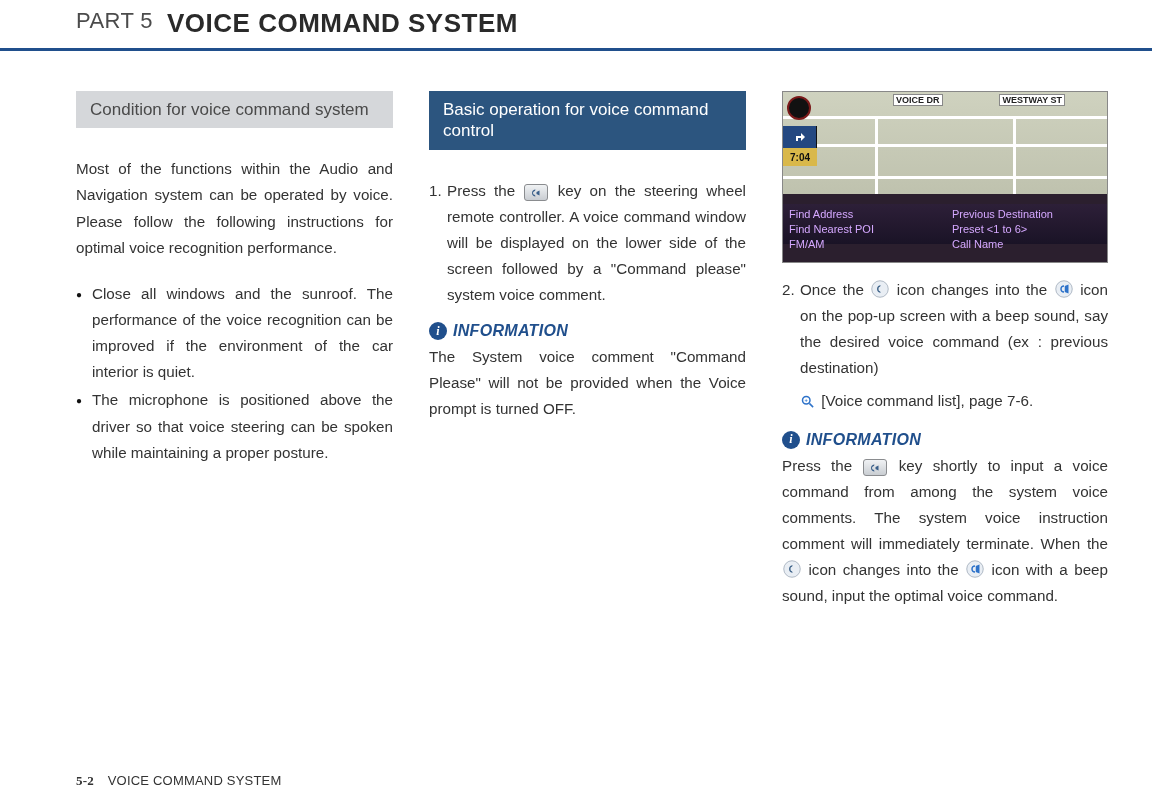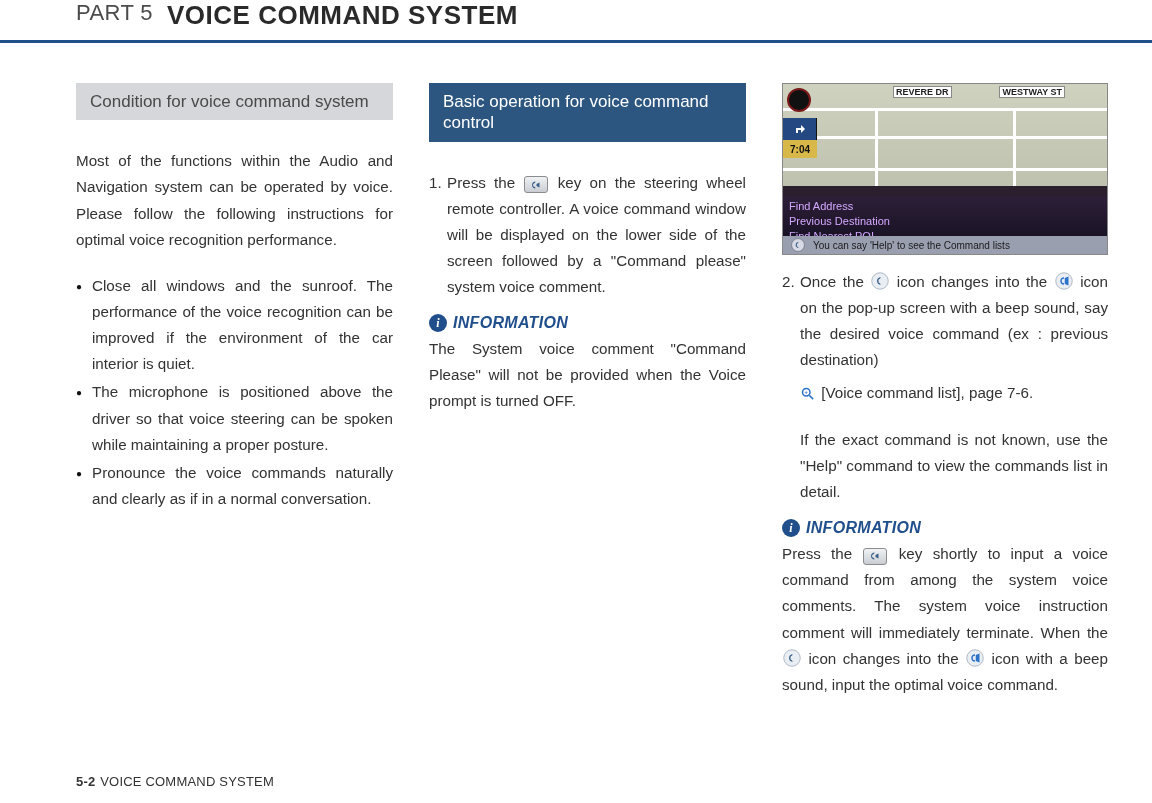--- a/index.html
+++ b/index.html
@@ -10,20 +10,21 @@
     background: #fff;
     color: #222;
     position: relative;
     overflow: hidden;
   }
   .header {
     padding: 0 0 0 76px;
     height: 38px;
     display: flex;
     align-items: flex-start;
+    margin-top: 8px;
   }
   .part-label { font-size: 22px; font-weight: 500; color: #4b4b4b; margin-right: 14px; letter-spacing: 0.4px; position: relative; top:0px;}
   .title { font-size: 26px; font-weight: 700; color: #2a2a2a; letter-spacing: 0.5px; }
   .rule {
     height: 3px;
     background: #204f8c;
     margin: 2px 0 0 0;
     width: 100%;
   }
   .page {
@@ -70,21 +71,21 @@
     background: linear-gradient(#f0f2f4,#c9cdd2);
     border: 1px solid #8a8c8f; border-radius: 3px;
     vertical-align: -3px; margin: 0 1px;
   }
   .inline-key svg { width: 14px; height: 12px; }
   .inline-circle {
     display:inline-flex; align-items:center; justify-content:center;
     width:18px;height:18px;vertical-align:-3px;margin:0 1px;
   }
   .footer { position: absolute; left: 76px; bottom: 14px; font-size: 13px; color: #333; letter-spacing: 0.2px; }
-  .footer b { font-weight: 700; margin-right: 1px; }
+  .footer b { font-weight: 700; margin-right: 10px; font-family: Liberation Serif, serif; }
 
   
   .shot {
     width: 326px; height: 172px; background:#2b1f2e;
     border:1px solid #888; position: relative; overflow:hidden;
     margin-bottom: 14px;
   }
   .shot-map {
     position:absolute; inset:0 0 68px 0;
     background: linear-gradient(#cfd2bf,#bfc2ae);
@@ -97,21 +98,21 @@
   .road.rv2 { top:24px; bottom:0; left:230px; width:3px; }
   .street-label { position:absolute; font-size:9px; font-weight:700; color:#222; background:#fff; padding:0 2px; border:1px solid #888; }
   .sl1 { top:2px; left:110px; }
   .sl2 { top:2px; right:42px; }
   .compass { position:absolute; top:4px; left:4px; width:24px;height:24px;border-radius:50%; background:#111; border:2px solid #7a1a1a; }
   .dir-badge { position:absolute; top:34px; left:0px; width:34px; height:22px; background:#244881; color:#fff; font-size:9px; font-weight:700; display:flex; align-items:center; justify-content:center; border-right:1px solid #111;}
   .time-badge { position:absolute; top:56px; left:0; width:34px; height:18px; background:#d9b84a; color:#111; font-size:10px; font-weight:700; display:flex;align-items:center;justify-content:center;}
   .shot-menu {
     position:absolute; left:0; right:0; bottom:18px; height:40px;
     background: linear-gradient(#2d1f38,#1a1326);
-    display:grid; grid-template-columns:1fr;
+    display:grid; grid-template-columns:1fr 1fr;
     padding:3px 6px; gap:0 14px;
   }
   .shot-menu div { color:#d5a8ff; font-size:11px; line-height:1.35; white-space:nowrap; }
   .shot-hint {
     position:absolute; left:0; right:0; bottom:0; height:18px;
     background:#9a9fb0; display:flex; align-items:center;
     color:#1b1b1b; font-size:10px; padding-left:30px;
   }
   .shot-hint-icon {
     position:absolute; left:4px; top:0; bottom:0; width:22px;
@@ -130,21 +131,20 @@
 <div class="rule"></div>
 
 <div class="page">
 
   <div class="col">
     <div class="sub-band">Condition for voice command system</div>
     <p class="body-para">Most of the functions within the Audio and Navigation system can be operated by voice. Please follow the following instructions for optimal voice recognition performance.</p>
     <ul class="bullets">
       <li>Close all windows and the sunroof. The performance of the voice recognition can be improved if the environment of the car interior is quiet.</li>
       <li>The microphone is positioned above the driver so that voice steering can be spoken while maintaining a proper posture.</li>
-      <li>Pronounce the voice commands naturally and clearly as if in a normal conversation.</li>
     </ul>
   </div>
 
   <div class="col">
     <div class="sub-band dark">Basic operation for voice command control</div>
     <ol class="steps">
       <li>
         <span class="num">1.</span>
         <span>Press the </span>
         <span class="inline-key">
@@ -163,46 +163,37 @@
   </div>
 
   <div class="col3">
     <div class="shot">
       <div class="shot-map">
         <div class="road r1"></div>
           <div class="road r2"></div>
           <div class="road r3"></div>
         <div class="road rv1"></div>
           <div class="road rv2"></div>
-        <div class="street-label sl1">REVERE DR</div>
+        <div class="street-label sl1">VOICE DR</div>
         <div class="street-label sl2">WESTWAY ST</div>
         <div class="compass"></div>
         <div class="dir-badge">
           <svg width="12" height="12" viewBox="0 0 24 24">
               <path fill="#fff" d="M4 20 L4 10 L14 10 L14 4 L22 12 L14 20 L14 14 L8 14 L8 20 Z"></path>
             </svg>
         </div>
         <div class="time-badge">7:04</div>
       </div>
       <div class="shot-menu">
         <div>Find Address</div>
         <div>Previous Destination</div>
         <div>Find Nearest POI</div>
         <div>Preset &lt;1 to 6&gt;</div>
         <div>FM/AM</div>
         <div>Call Name</div>
-      </div>
-      <div class="shot-hint">
-        <div class="shot-hint-icon">
-          <svg width="16" height="14" viewBox="0 0 24 24">
-              <circle cx="12" cy="12" r="11" fill="#d8dbe6" stroke="#5a5f72"></circle>
-              <path fill="#3a5f8a" d="M8 12c0-3 2-5 5-5l-1 2c-1 0-2 1-2 3s1 3 2 3l1 2c-3 0-5-2-5-5z"></path>
-            </svg>
-        </div>
-        <span>You can say 'Help' to see the Command lists</span>
       </div>
     </div>
 
     <ol class="steps" start="2">
       <li>
         <span class="num">2.</span>
         <span>Once the </span>
         <span class="inline-circle">
           <svg viewBox="0 0 24 24">
               <circle cx="12" cy="12" r="11" fill="#e9eef4" stroke="#9aa5b4"></circle>
@@ -221,21 +212,20 @@
         <div style="margin-top:6px">
           <span class="mag-svg">
             <svg width="15" height="15" viewBox="0 0 24 24">
                 <circle cx="10" cy="10" r="6" fill="none" stroke="#2d72c9" stroke-width="2.4"></circle>
                 <line x1="15" y1="15" x2="21" y2="21" stroke="#2d72c9" stroke-width="2.4"></line>
                 <text x="10" y="13" text-anchor="middle" font-size="9" fill="#2d72c9" font-weight="700">+</text>
               </svg>
           </span>
           <span class="ref-link">[Voice command list], page 7-6.</span>
         </div>
-        <p style="margin-top:18px">If the exact command is not known, use the "Help" command to view the commands list in detail.</p>
       </li>
     </ol>
 
     <div class="info-row">
       <span class="info-i">i</span>
       <span class="info-label">INFORMATION</span>
     </div>
     <p>
       <span>Press the </span>
       <span class="inline-key">

